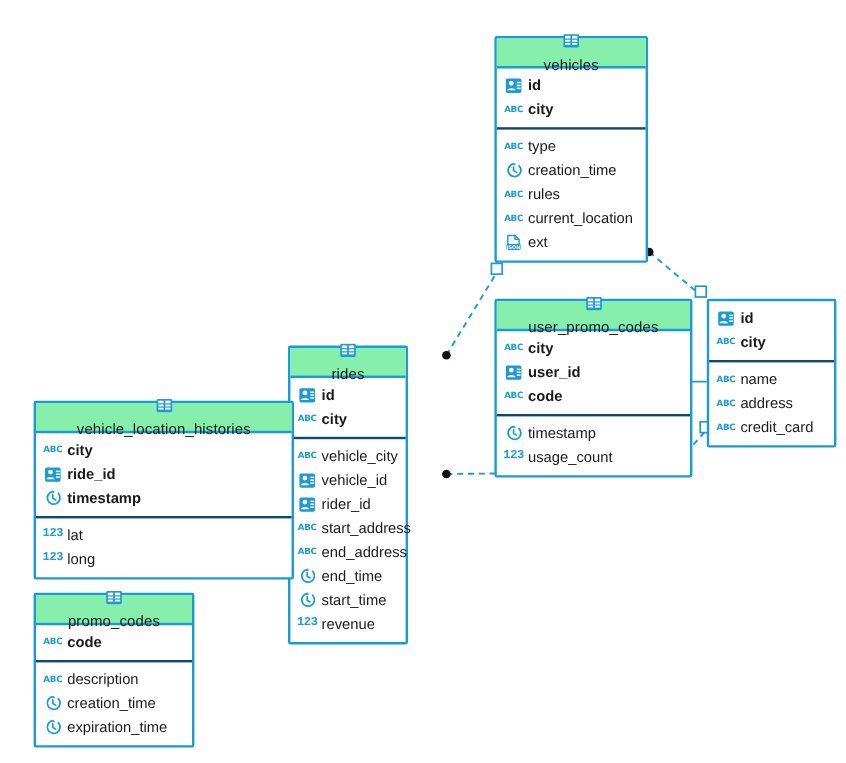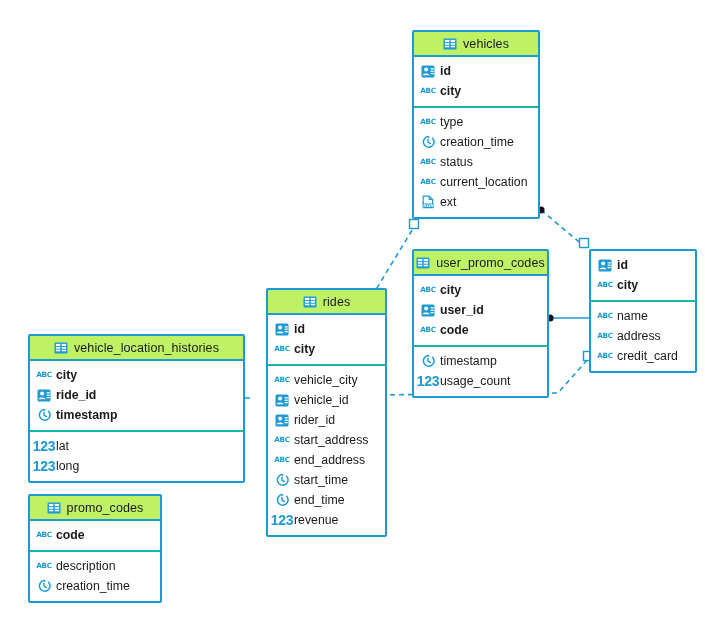--- a/index.html
+++ b/index.html
@@ -45,34 +45,35 @@
 
   .entity-header {
     box-sizing: border-box;
     height: 25px;
     display: flex;
     align-items: center;
     justify-content: center;
     gap: 6px;
     border-bottom: 2px solid #1b9ad6;
     padding: 0 8px;
-    background: #bef264;
+    background: #86efac;
+    flex-direction: column;
   }
   .entity-title {
     font-size: 12.5px;
     color: #1a1a1a;
     white-space: nowrap;
     letter-spacing: 0.1px;
   }
 
   .field-group {
     padding: 4px 0 5px 0;
   }
   .field-group.keys {
-    border-bottom: 2px solid #14b8a6;
+    border-bottom: 2px solid #0c4a6e;
   }
 
   .field {
     display: flex;
     align-items: center;
     gap: 5px;
     padding: 1px 6px 1px 7px;
     height: 18px;
     line-height: 18px;
   }
@@ -98,25 +99,25 @@
 
   .ico-abc {
     font-size: 7.2px;
     font-weight: bold;
     color: #1b9ad6;
     letter-spacing: -0.2px;
     font-family: "DejaVu Sans", sans-serif;
     line-height: 1;
   }
   .ico-123 {
-    font-size: 14px;
+    font-size: 10px;
     font-weight: bold;
     color: #1b9ad6;
     letter-spacing: -0.3px;
-    font-family: Liberation Sans, sans-serif;
+    font-family: Liberation Mono, monospace;
     line-height: 1;
   }
 </style>
 </head>
 <body>
 
 <div id="canvas">
 
   <svg id="links" viewBox="0 0 705 636" width="705" height="636">
       <g>
@@ -189,40 +190,40 @@
               <svg width="14" height="14" viewBox="0 0 14 14">
                 <path d="M11.6 3.2 A5.3 5.3 0 1 1 7 1.6" fill="none" stroke="#1b9ad6" stroke-width="1.5" stroke-linecap="round"></path>
                 <path d="M7 1.0 L7 3.0 L9.0 2.1 Z" fill="#1b9ad6"></path>
                 <path d="M7 4.2 L7 7.2 L9.4 8.6" fill="none" stroke="#1b9ad6" stroke-width="1.4" stroke-linecap="round" stroke-linejoin="round"></path>
               </svg>
             </span>
             <span class="field-name">creation_time</span>
           </div>
           <div class="field">
             <span class="ico ico-abc">ABC</span>
-            <span class="field-name">status</span>
+            <span class="field-name">rules</span>
           </div>
           <div class="field">
             <span class="ico ico-abc">ABC</span>
             <span class="field-name">current_location</span>
           </div>
           <div class="field">
             <span class="ico">
               <svg width="14" height="14" viewBox="0 0 14 14">
                 <path d="M2.2 1.2 h6.0 l3.4 3.3 v8.2 h-9.4 z" fill="#ffffff" stroke="#1b9ad6" stroke-width="1.2" stroke-linejoin="round"></path>
                 <path d="M8.2 1.2 v3.3 h3.4" fill="none" stroke="#1b9ad6" stroke-width="1.2" stroke-linejoin="round"></path>
                 <rect x="1.0" y="8.4" width="11.9" height="4.6" rx="0.7" fill="#1b9ad6"></rect>
                 <text x="6.95" y="12.1" font-size="4.1" font-family="DejaVu Sans, sans-serif" font-weight="bold" fill="#ffffff" text-anchor="middle">JSON</text>
               </svg>
             </span>
             <span class="field-name">ext</span>
           </div>
         </div>
       </div>
-      <div class="entity" style="left: 412px; top: 249px; width: 137px;">
+      <div class="entity" style="left: 412px; top: 249px; width: 165px;">
         <div class="entity-header">
           <span class="ico">
             <svg width="14" height="12" viewBox="0 0 14 12">
               <rect x="0.5" y="0.5" width="13" height="11" rx="1.2" fill="#1b9ad6"></rect>
               <rect x="1.9" y="1.9" width="4.4" height="2.2" fill="#ffffff"></rect>
               <rect x="7.7" y="1.9" width="4.4" height="2.2" fill="#ffffff"></rect>
               <rect x="1.9" y="5.1" width="4.4" height="1.6" fill="#ffffff"></rect>
               <rect x="7.7" y="5.1" width="4.4" height="1.6" fill="#ffffff"></rect>
               <rect x="1.9" y="7.7" width="4.4" height="1.6" fill="#ffffff"></rect>
               <rect x="7.7" y="7.7" width="4.4" height="1.6" fill="#ffffff"></rect>
@@ -298,21 +299,21 @@
           <div class="field">
             <span class="ico ico-abc">ABC</span>
             <span class="field-name">address</span>
           </div>
           <div class="field">
             <span class="ico ico-abc">ABC</span>
             <span class="field-name">credit_card</span>
           </div>
         </div>
       </div>
-      <div class="entity" style="left: 266px; top: 288px; width: 121px;">
+      <div class="entity" style="left: 240px; top: 288px; width: 100px;">
         <div class="entity-header">
           <span class="ico">
             <svg width="14" height="12" viewBox="0 0 14 12">
               <rect x="0.5" y="0.5" width="13" height="11" rx="1.2" fill="#1b9ad6"></rect>
               <rect x="1.9" y="1.9" width="4.4" height="2.2" fill="#ffffff"></rect>
               <rect x="7.7" y="1.9" width="4.4" height="2.2" fill="#ffffff"></rect>
               <rect x="1.9" y="5.1" width="4.4" height="1.6" fill="#ffffff"></rect>
               <rect x="7.7" y="5.1" width="4.4" height="1.6" fill="#ffffff"></rect>
               <rect x="1.9" y="7.7" width="4.4" height="1.6" fill="#ffffff"></rect>
               <rect x="7.7" y="7.7" width="4.4" height="1.6" fill="#ffffff"></rect>
@@ -379,31 +380,31 @@
             <span class="field-name">end_address</span>
           </div>
           <div class="field">
             <span class="ico">
               <svg width="14" height="14" viewBox="0 0 14 14">
                 <path d="M11.6 3.2 A5.3 5.3 0 1 1 7 1.6" fill="none" stroke="#1b9ad6" stroke-width="1.5" stroke-linecap="round"></path>
                 <path d="M7 1.0 L7 3.0 L9.0 2.1 Z" fill="#1b9ad6"></path>
                 <path d="M7 4.2 L7 7.2 L9.4 8.6" fill="none" stroke="#1b9ad6" stroke-width="1.4" stroke-linecap="round" stroke-linejoin="round"></path>
               </svg>
             </span>
+            <span class="field-name">end_time</span>
+          </div>
+          <div class="field">
+            <span class="ico">
+              <svg width="14" height="14" viewBox="0 0 14 14">
+                <path d="M11.6 3.2 A5.3 5.3 0 1 1 7 1.6" fill="none" stroke="#1b9ad6" stroke-width="1.5" stroke-linecap="round"></path>
+                <path d="M7 1.0 L7 3.0 L9.0 2.1 Z" fill="#1b9ad6"></path>
+                <path d="M7 4.2 L7 7.2 L9.4 8.6" fill="none" stroke="#1b9ad6" stroke-width="1.4" stroke-linecap="round" stroke-linejoin="round"></path>
+              </svg>
+            </span>
             <span class="field-name">start_time</span>
-          </div>
-          <div class="field">
-            <span class="ico">
-              <svg width="14" height="14" viewBox="0 0 14 14">
-                <path d="M11.6 3.2 A5.3 5.3 0 1 1 7 1.6" fill="none" stroke="#1b9ad6" stroke-width="1.5" stroke-linecap="round"></path>
-                <path d="M7 1.0 L7 3.0 L9.0 2.1 Z" fill="#1b9ad6"></path>
-                <path d="M7 4.2 L7 7.2 L9.4 8.6" fill="none" stroke="#1b9ad6" stroke-width="1.4" stroke-linecap="round" stroke-linejoin="round"></path>
-              </svg>
-            </span>
-            <span class="field-name">end_time</span>
           </div>
           <div class="field">
             <span class="ico ico-123">123</span>
             <span class="field-name">revenue</span>
           </div>
         </div>
       </div>
       <div class="entity" style="left: 28px; top: 334px; width: 217px;">
         <div class="entity-header">
           <span class="ico">
@@ -488,17 +489,27 @@
           <div class="field">
             <span class="ico">
               <svg width="14" height="14" viewBox="0 0 14 14">
                 <path d="M11.6 3.2 A5.3 5.3 0 1 1 7 1.6" fill="none" stroke="#1b9ad6" stroke-width="1.5" stroke-linecap="round"></path>
                 <path d="M7 1.0 L7 3.0 L9.0 2.1 Z" fill="#1b9ad6"></path>
                 <path d="M7 4.2 L7 7.2 L9.4 8.6" fill="none" stroke="#1b9ad6" stroke-width="1.4" stroke-linecap="round" stroke-linejoin="round"></path>
               </svg>
             </span>
             <span class="field-name">creation_time</span>
           </div>
+          <div class="field">
+            <span class="ico">
+              <svg width="14" height="14" viewBox="0 0 14 14">
+                <path d="M11.6 3.2 A5.3 5.3 0 1 1 7 1.6" fill="none" stroke="#1b9ad6" stroke-width="1.5" stroke-linecap="round"></path>
+                <path d="M7 1.0 L7 3.0 L9.0 2.1 Z" fill="#1b9ad6"></path>
+                <path d="M7 4.2 L7 7.2 L9.4 8.6" fill="none" stroke="#1b9ad6" stroke-width="1.4" stroke-linecap="round" stroke-linejoin="round"></path>
+              </svg>
+            </span>
+            <span class="field-name">expiration_time</span>
+          </div>
         </div>
       </div>
     </div>
 
 </div>
 
 </body></html>

